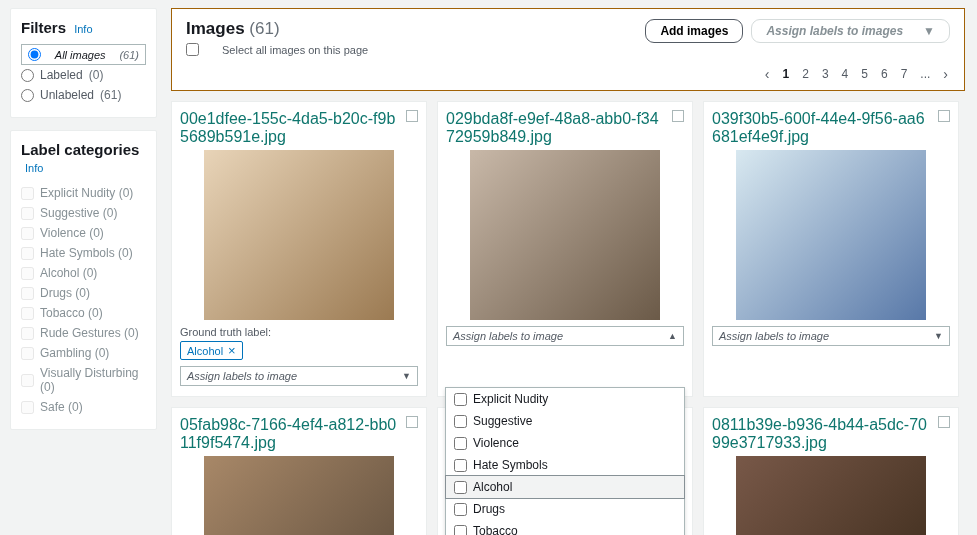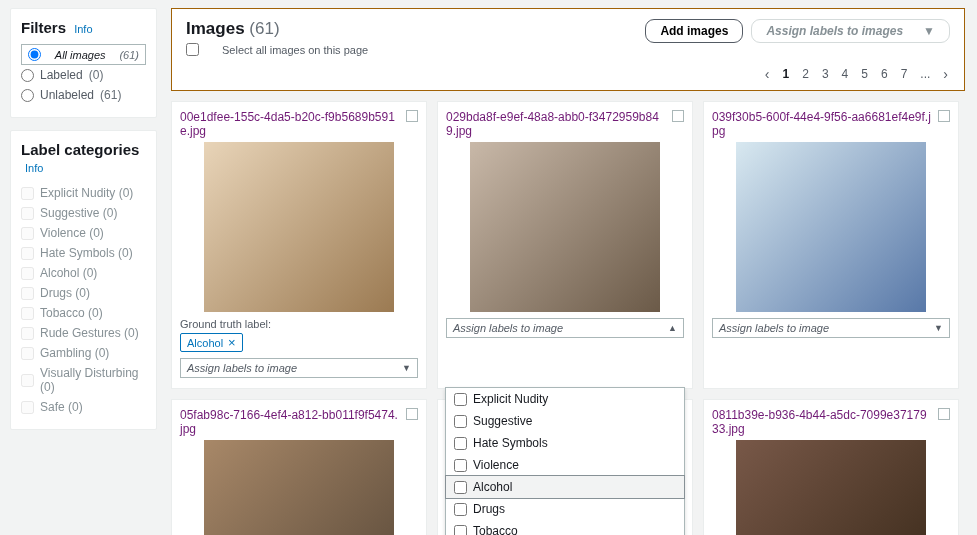--- a/index.html
+++ b/index.html
@@ -21,21 +21,21 @@
 .sel-all{font-size:11px;color:#545b64;display:flex;align-items:center;gap:23px;margin-top:4px}
 .actions{display:flex;gap:8px}
 .btn{background:#fff;border:1px solid #545b64;border-radius:9px;padding:4px 14px;font-size:12px;cursor:pointer;font-weight:700}
 .btn.ghost{color:#879196;border-color:#d5dbdb;font-style:italic;font-weight:700;display:flex;align-items:center;gap:20px}
 .pager{display:flex;justify-content:flex-end;align-items:center;gap:9px;margin-top:10px;font-size:12px;color:#545b64}
 .pager span{cursor:pointer;padding:0 2px}
 .pager .cur{font-weight:700;color:#16191f}
 .pager .nav{font-size:14px}
 .grid{display:flex;flex-wrap:wrap;gap:10px}
 .card{background:#fff;border:1px solid #eaeded;padding:8px 8px 10px;width:256px;position:relative}
-.card .title{font-size:12px;font-weight:400;color:#701a75;margin-bottom:4px;word-break:break-all;padding-right:18px}
+.card .title{font-size:16px;font-weight:400;color:#0f766e;margin-bottom:4px;word-break:break-all;padding-right:18px}
 .card .cb{position:absolute;top:8px;right:8px;width:12px;height:12px;border:1px solid #aab7b8}
 .thumb{width:100%;height:170px;display:flex;align-items:center;justify-content:center;margin-bottom:6px}
 .thumb .ph{background:linear-gradient(135deg,#d9b38c,#8b6f47);width:80%;height:100%}
 .gt{font-size:11px;color:#545b64;margin-bottom:3px}
 .tag{display:inline-flex;align-items:center;gap:5px;border:1px solid #0073bb;border-radius:2px;padding:1px 6px;font-size:11px;color:#0073bb;margin-bottom:6px}
 .tag .x{cursor:pointer;font-size:13px}
 .sel{border:1px solid #aab7b8;width:100%;padding:3px 6px;font-size:11px;font-style:italic;color:#545b64;background:#fff;display:flex;justify-content:space-between;align-items:center;cursor:pointer}
 .sel .tri{font-style:normal;font-size:9px}
 .dropdown{position:absolute;background:#fff;border:1px solid #aab7b8;width:240px;z-index:10;box-shadow:0 2px 4px rgba(0,0,0,.15)}
 .dropdown .opt{display:flex;align-items:center;gap:6px;padding:4px 8px;font-size:12px;cursor:pointer}
@@ -162,22 +162,22 @@
           <div class="ph" style="background:linear-gradient(135deg,#c8b8a8,#6b5a48)"></div>
         </div>
         <div class="sel">
           <span>Assign labels to image</span>
           <span class="tri">▲</span>
         </div>
       </div>
       <div class="dropdown" style="left: 280px; top: 387px;">
         <div class="opt "><input type="checkbox" style=""> Explicit Nudity</div>
         <div class="opt "><input type="checkbox" style=""> Suggestive</div>
+        <div class="opt "><input type="checkbox" style=""> Violence</div>
         <div class="opt "><input type="checkbox" style=""> Hate Symbols</div>
-        <div class="opt "><input type="checkbox" style=""> Violence</div>
         <div class="opt hover"><input type="checkbox" style=""> Alcohol</div>
         <div class="opt "><input type="checkbox" style=""> Drugs</div>
         <div class="opt "><input type="checkbox" style=""> Tobacco</div>
       </div>
       <div class="card">
         <div class="title">039f30b5-600f-44e4-9f56-aa6681ef4e9f.jpg</div>
         <div class="cb"></div>
         <div class="thumb">
           <div class="ph" style="background:linear-gradient(135deg,#d8e8f0,#5878a8)"></div>
         </div>

